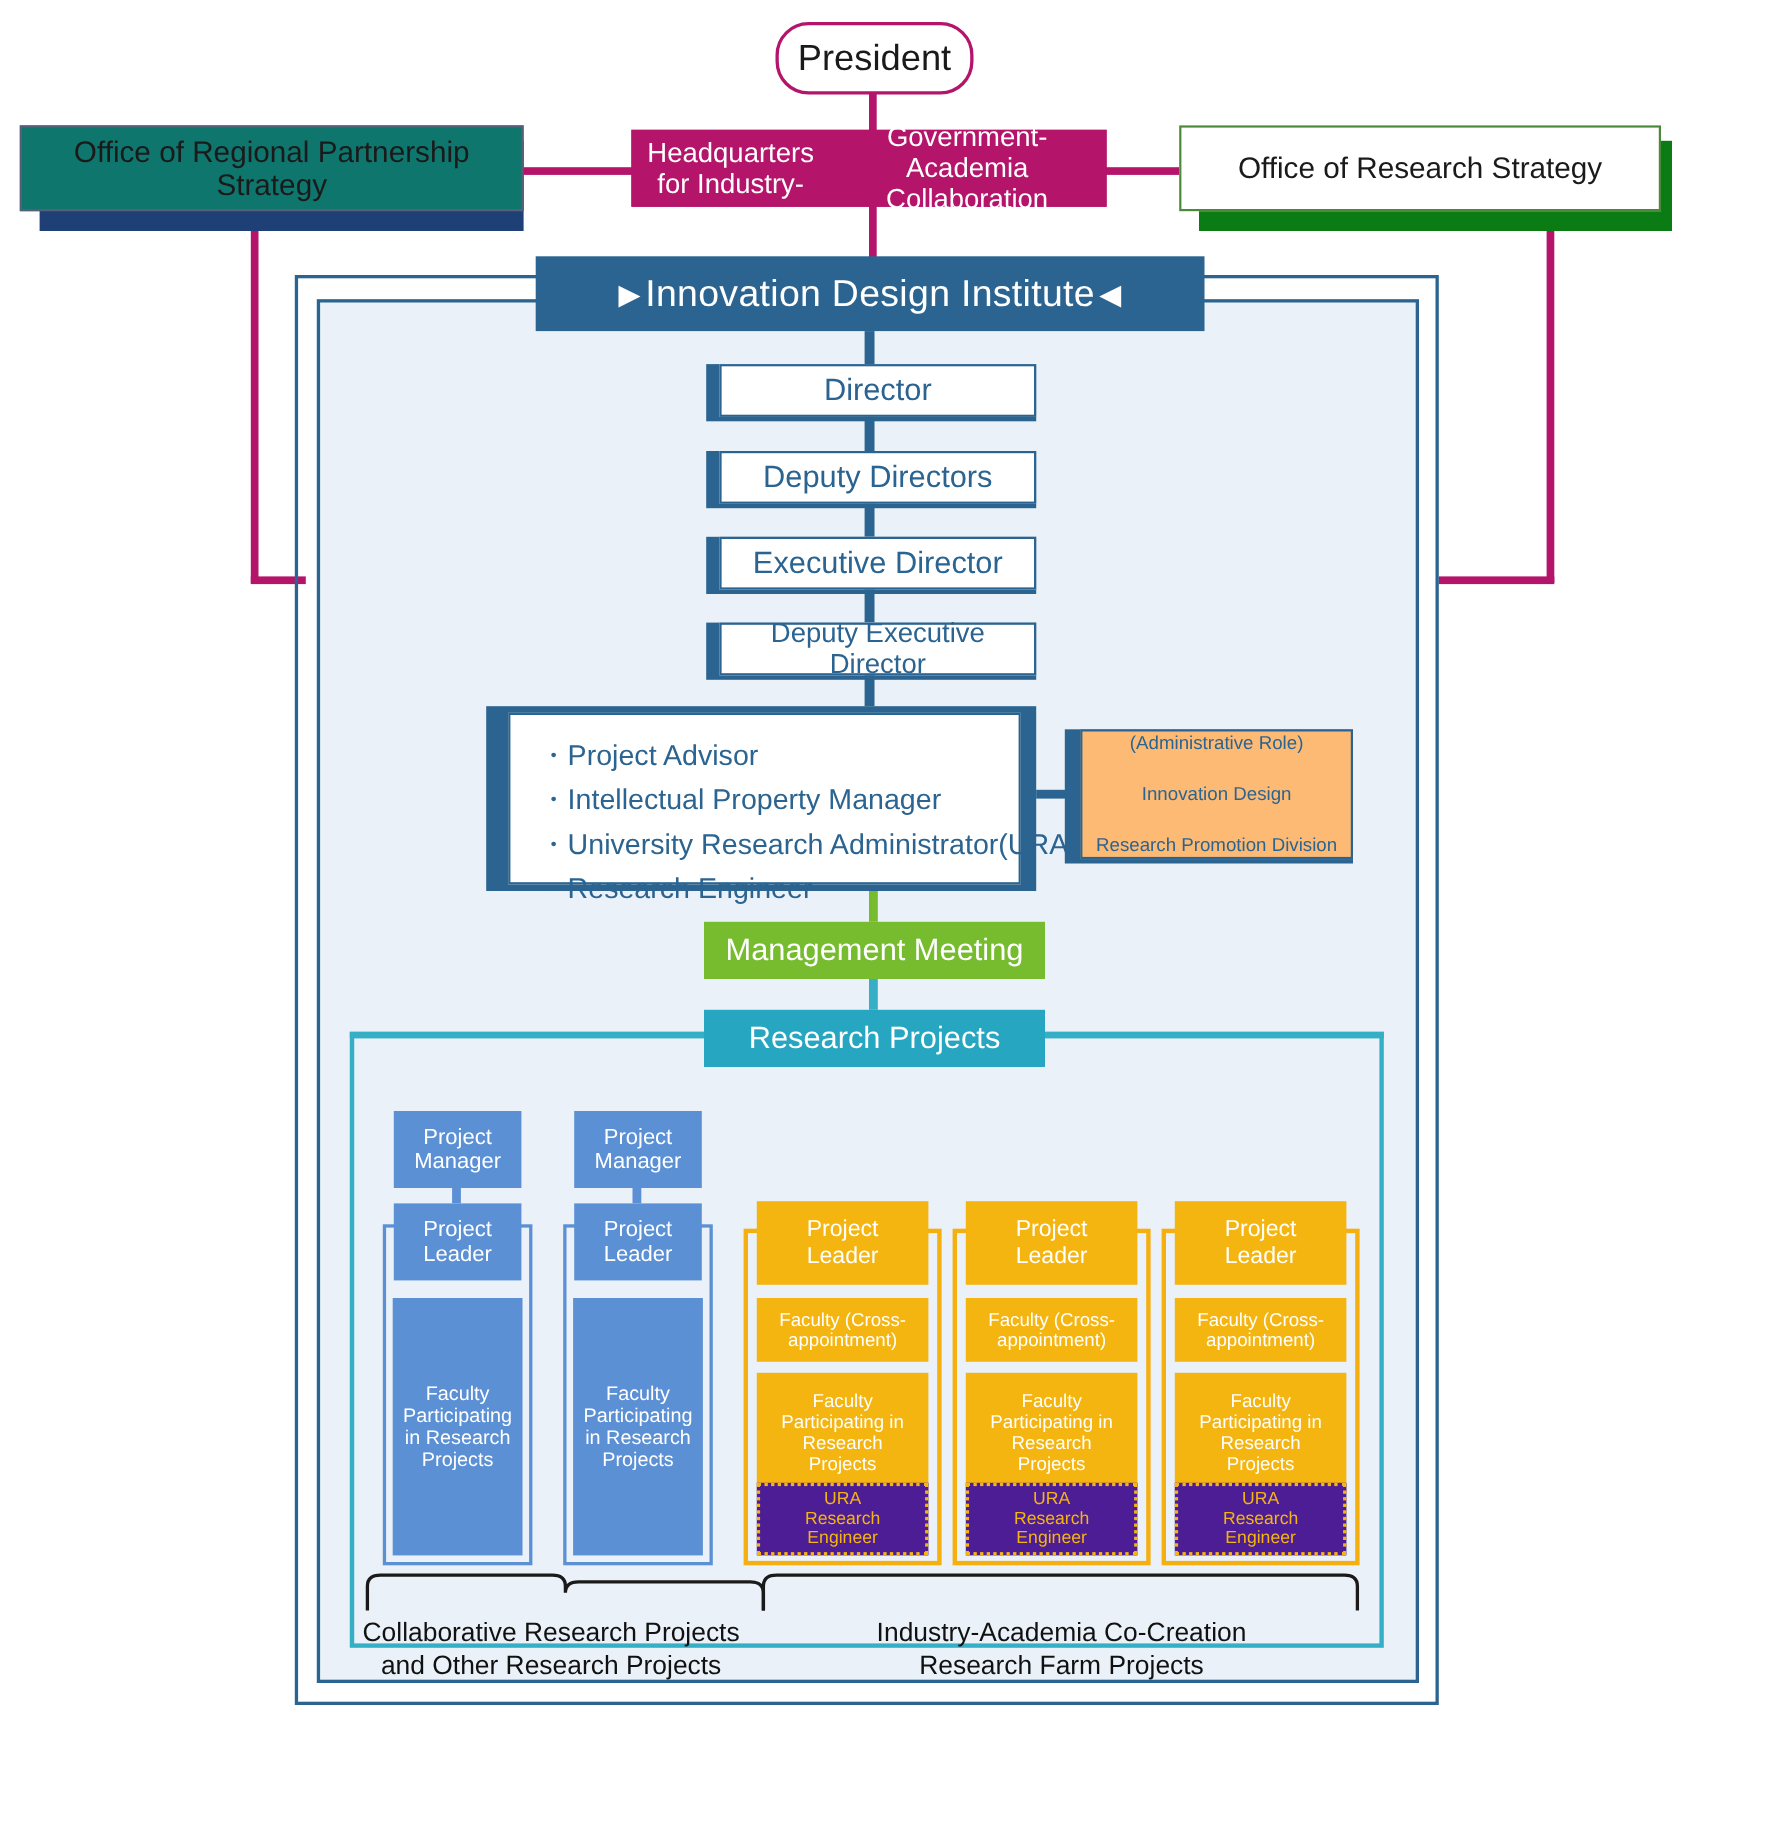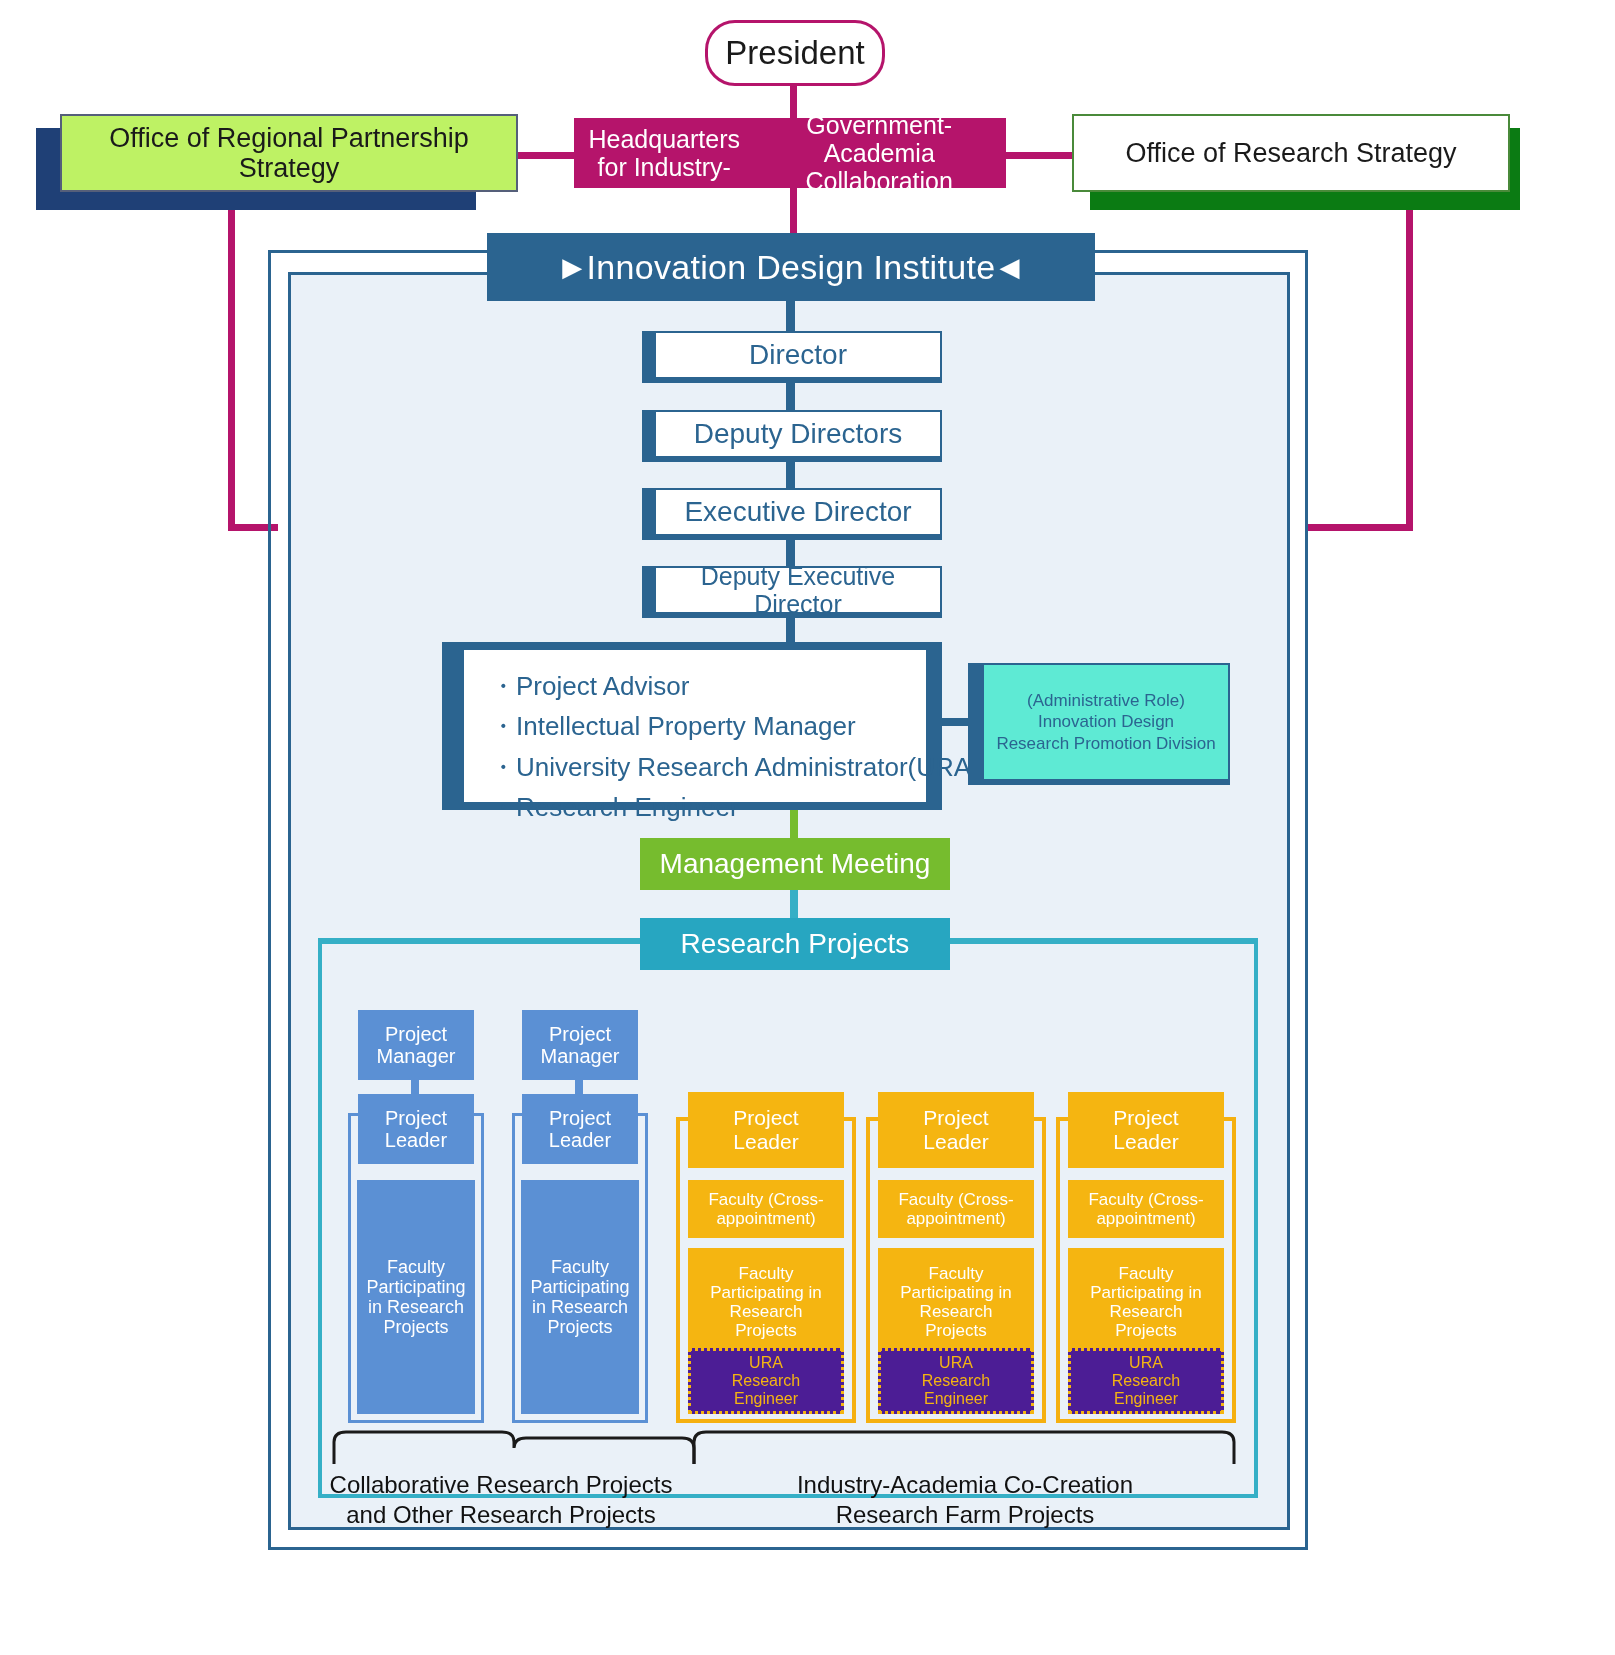--- a/index.html
+++ b/index.html
@@ -10,21 +10,21 @@
 
   
   .president{
     border:3px solid #B5146B;border-radius:30px;background:#ffffff;
     color:#1a1a1a;font-size:33px;
   }
   .hq{
     background:#B5146B;color:#ffffff;font-size:25px;
     border:1px solid #B5146B;
   }
-  .officeL{background:#bef264;border:2px solid #555f7a;color:#1a1a1a;font-size:27px;margin-left:42px;}
+  .officeL{background:#0f766e;border:2px solid #555f7a;color:#1a1a1a;font-size:27px;}
   .officeL-sh{background:#1F4076;}
   .officeR{background:#ffffff;border:2px solid #4a8a3a;color:#1a1a1a;font-size:27px;}
   .officeR-sh{background:#0B7B13;}
 
   
   .idi{background:#2B6490;color:#ffffff;font-size:34px;letter-spacing:.3px;}
   .idi .tri{font-size:26px;line-height:1;}
   .idi .idi-label{padding:0 4px;}
 
   
@@ -32,22 +32,22 @@
   .frame-inner{border:3px solid #2B6490;background:#EAF1F8;}
 
   
   .exec{background:#ffffff;border:2px solid #2B6490;color:#2B6490;}
   .exec-sh{background:#2B6490;}
 
   
   .roles{background:#ffffff;border:2px solid #2B6490;color:#2B6490;font-size:26px;
          padding:16px 0 0 26px;line-height:1.55;}
   .roles div{white-space:nowrap;}
-  .adminbox{background:#5eead4;border:2px solid #2B6490;color:#2B6490;font-size:17px;
-            line-height:1.25;}
+  .adminbox{background:#fdba74;border:2px solid #2B6490;color:#2B6490;font-size:17px;
+            line-height:1.25;justify-content:space-between;}
 
   
   .mgmt{background:#76BC2E;color:#ffffff;font-size:28px;}
   .rproj{background:#27A6C1;color:#ffffff;font-size:28px;}
   .rproj-frame{border:4px solid #35AFC6;background:transparent;}
 
   
   .ln{position:absolute;}
   .ln-mag{background:#B5146B;}
   .ln-blue{background:#2B6490;}

